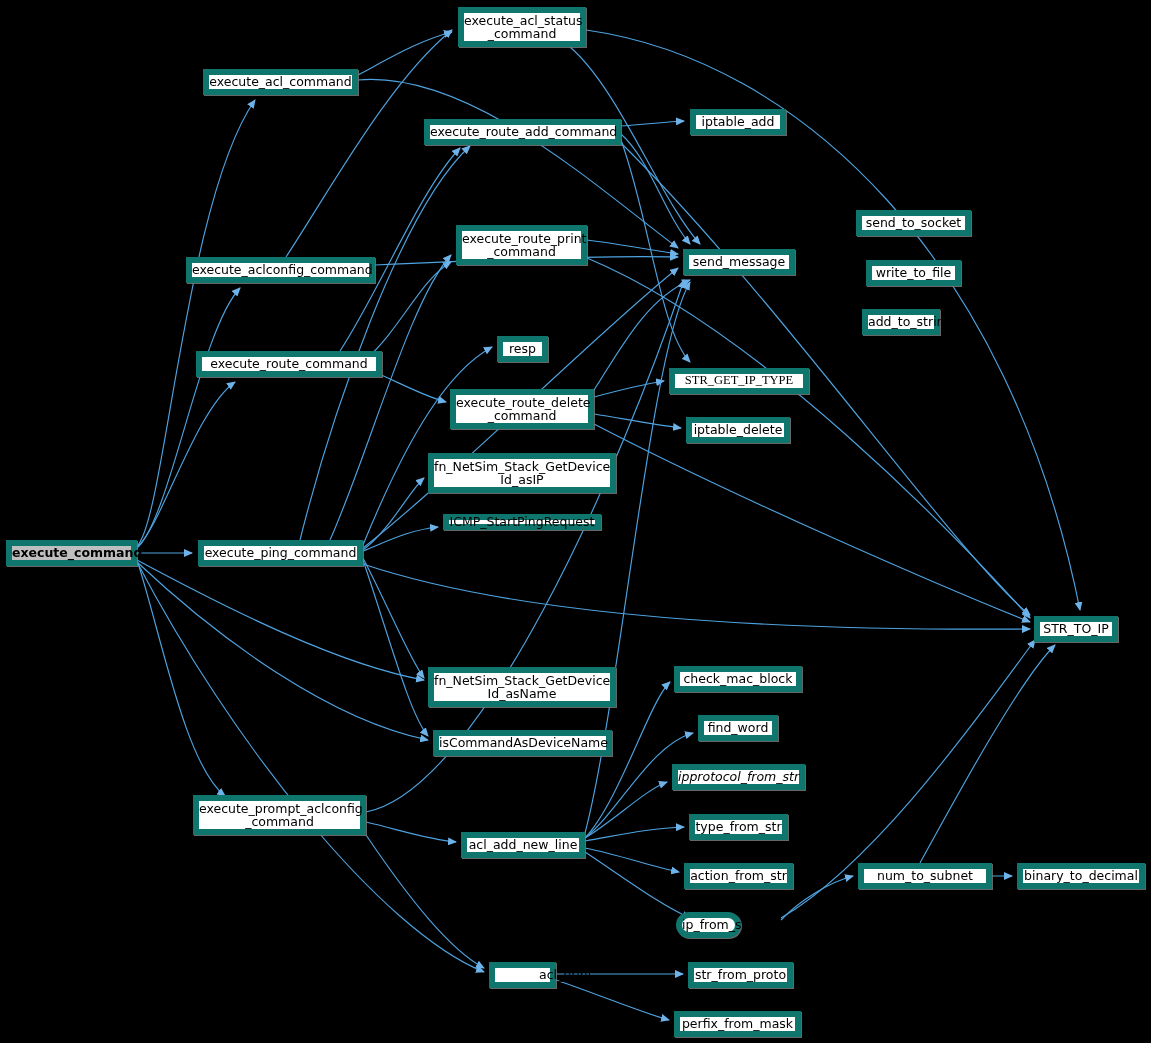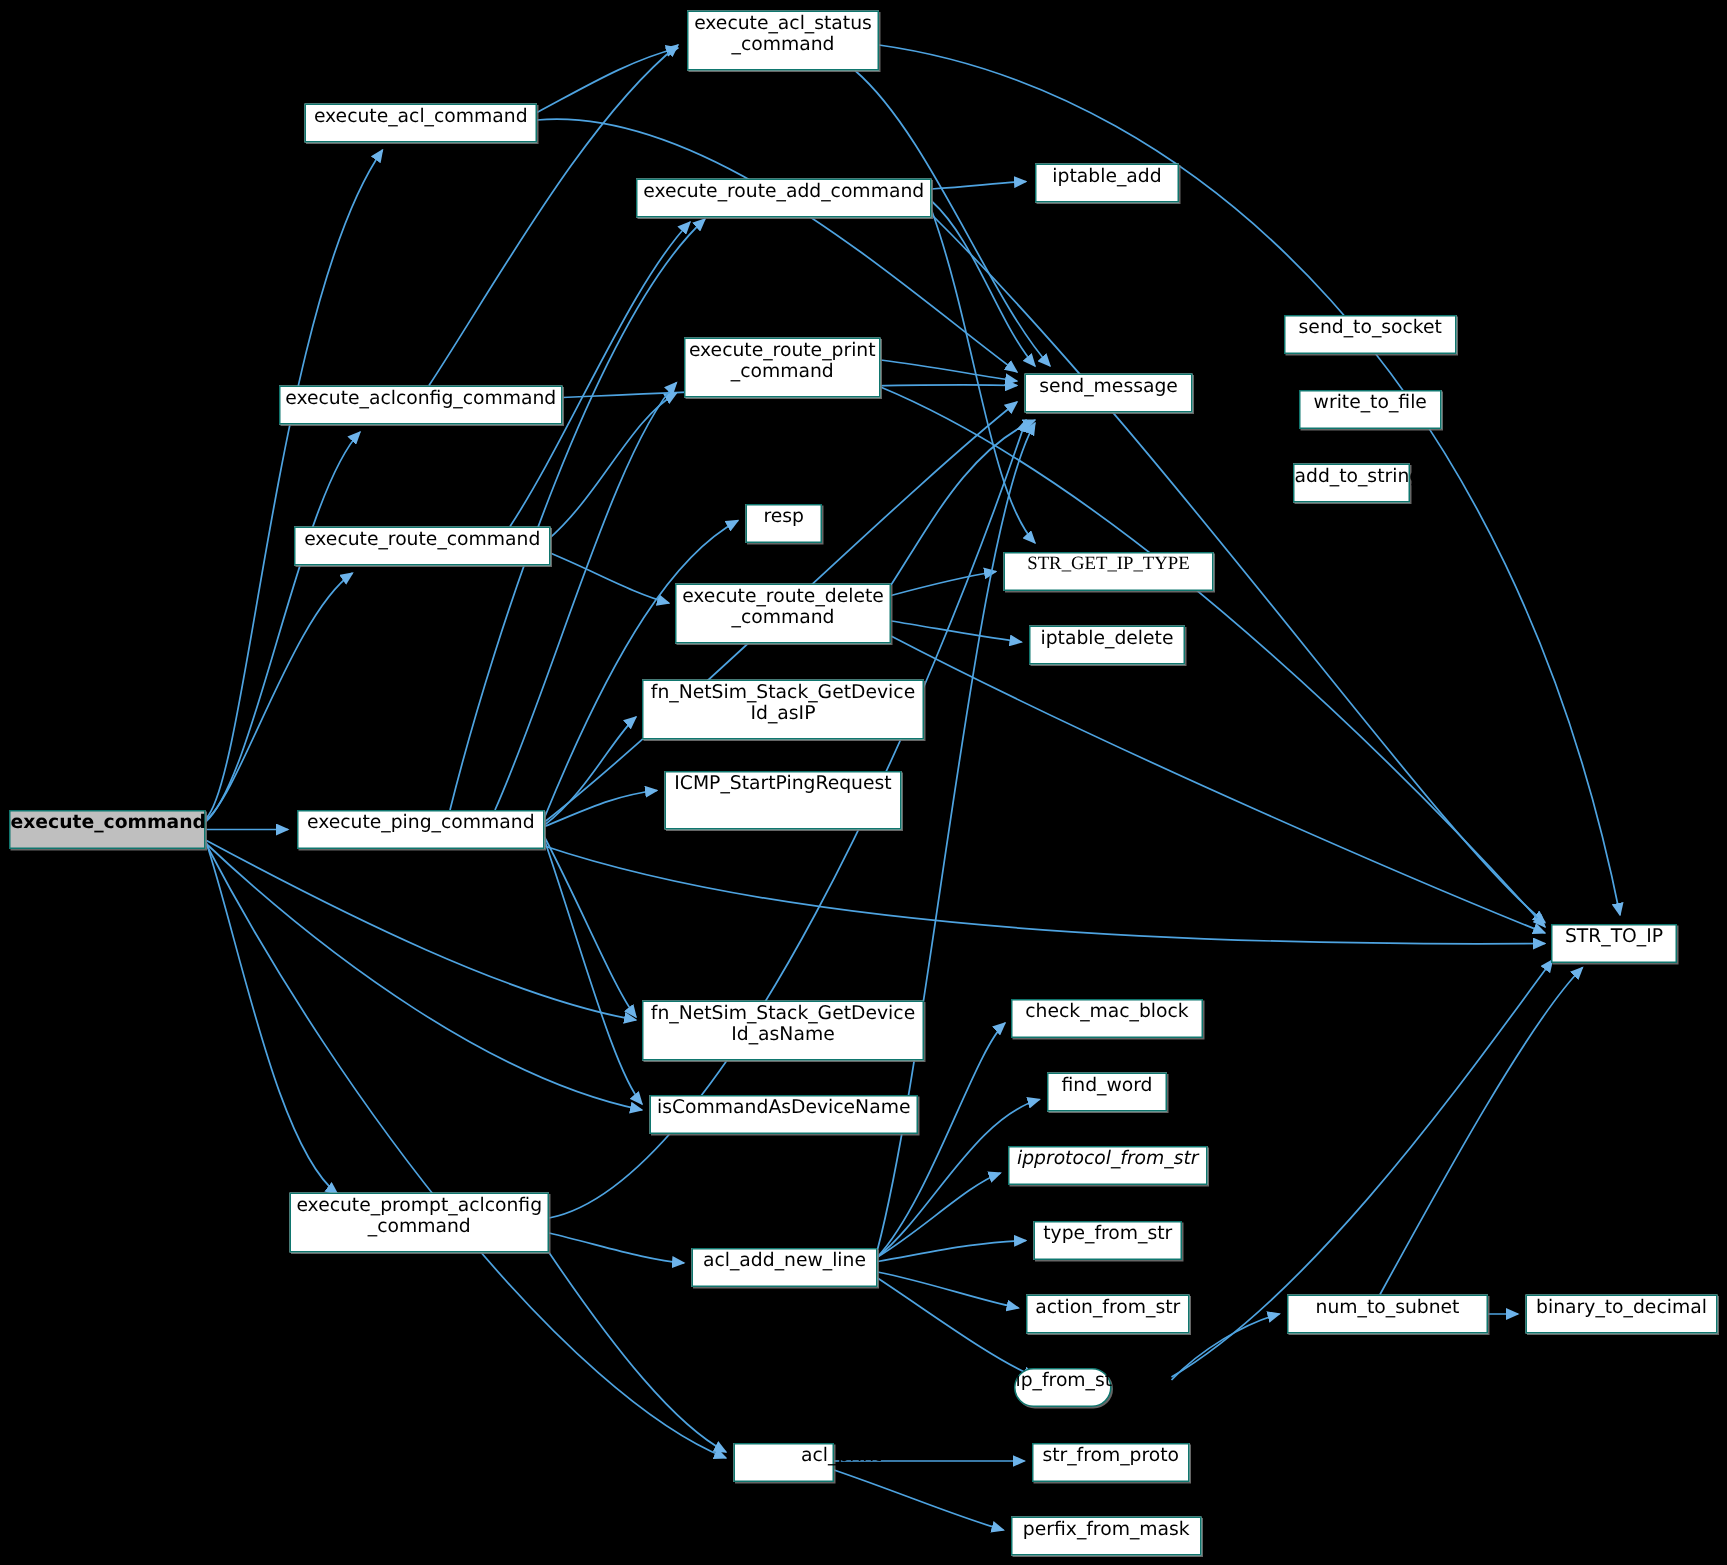--- a/index.html
+++ b/index.html
@@ -1,20 +1,20 @@
 <!DOCTYPE html>
 <html><head>
 <meta charset="utf-8">
 <style>
   html,body{margin:0;padding:0;background:#000;}
   #canvas{position:relative;width:1151px;height:1043px;background:#000;overflow:hidden;
           font-family:"DejaVu Sans","Liberation Sans",sans-serif;}
   svg#edges{position:absolute;left:0;top:0;width:1151px;height:1043px;}
-  .node{position:absolute;box-sizing:border-box;background:#ffffff;border:1px solid #0f766e;
-        color:#000000;display:flex;align-items:flex-start;justify-content:center;text-align:center;
+  .node{position:absolute;box-sizing:border-box;background:#ffffff;border:6px solid #0f766e;
+        color:#000000;display:flex;align-items:center;justify-content:center;text-align:center;
         font-size:12.5px;line-height:13.5px;letter-spacing:0px;
         box-shadow:1px 1px 0 rgba(120,120,120,0.85);white-space:pre-line;}
   .node.root{background:#bfbfbf;font-weight:bold;}
   .node span{display:block;width:100%;}
 </style>
 </head>
 <body>
 
 <div id="canvas">
   <svg id="edges" xmlns="http://www.w3.org/2000/svg">
@@ -85,29 +85,29 @@
 _command</span></div>
       <div class="node" style="left: 690px; top: 109px; width: 96px; height: 26px;"><span>iptable_add</span></div>
       <div class="node" style="left: 424px; top: 119px; width: 197px; height: 26px;"><span>execute_route_add_command</span></div>
       <div class="node" style="left: 186px; top: 257px; width: 189px; height: 26px;"><span>execute_aclconfig_command</span></div>
       <div class="node" style="left: 456px; top: 225px; width: 131px; height: 40px;"><span>execute_route_print
 _command</span></div>
       <div class="node" style="left: 683px; top: 249px; width: 112px; height: 26px;"><span>send_message</span></div>
       <div class="node" style="left: 856px; top: 210px; width: 115px; height: 26px;"><span>send_to_socket</span></div>
       <div class="node" style="left: 866px; top: 260px; width: 95px; height: 26px;"><span>write_to_file</span></div>
       <div class="node" style="left: 862px; top: 309px; width: 78px; height: 26px;"><span>add_to_string</span></div>
-      <div class="node" style="left: 196px; top: 351px; width: 171px; height: 26px;"><span>execute_route_command</span></div>
+      <div class="node" style="left: 196px; top: 351px; width: 186px; height: 26px;"><span>execute_route_command</span></div>
       <div class="node" style="left: 497px; top: 336px; width: 51px; height: 26px;"><span>resp</span></div>
       <div class="node" style="left: 669px; top: 368px; width: 140px; height: 26px; font-family: Liberation Serif, serif;"><span>STR_GET_IP_TYPE</span></div>
       <div class="node" style="left: 450px; top: 389px; width: 144px; height: 40px;"><span>execute_route_delete
 _command</span></div>
       <div class="node" style="left: 686px; top: 417px; width: 104px; height: 26px;"><span>iptable_delete</span></div>
       <div class="node" style="left: 428px; top: 453px; width: 188px; height: 40px;"><span>fn_NetSim_Stack_GetDevice
 Id_asIP</span></div>
-      <div class="node" style="left: 443px; top: 514px; width: 158px; height: 39px;"><span>ICMP_StartPingRequest</span></div>
+      <div class="node" style="left: 443px; top: 514px; width: 158px; height: 16px;"><span>ICMP_StartPingRequest</span></div>
       <div class="node" style="left: 198px; top: 540px; width: 165px; height: 26px;"><span>execute_ping_command</span></div>
       <div class="node" style="left: 1034px; top: 616px; width: 84px; height: 26px;"><span>STR_TO_IP</span></div>
       <div class="node" style="left: 674px; top: 666px; width: 128px; height: 26px;"><span>check_mac_block</span></div>
       <div class="node" style="left: 428px; top: 667px; width: 188px; height: 40px;"><span>fn_NetSim_Stack_GetDevice
 Id_asName</span></div>
       <div class="node" style="left: 698px; top: 715px; width: 80px; height: 26px;"><span>find_word</span></div>
       <div class="node" style="left: 433px; top: 730px; width: 179px; height: 26px;"><span>isCommandAsDeviceName</span></div>
       <div class="node" style="left: 672px; top: 764px; width: 133px; height: 26px; font-style: italic;"><span>ipprotocol_from_str</span></div>
       <div class="node" style="left: 193px; top: 795px; width: 173px; height: 40px;"><span>execute_prompt_aclconfig
 _command</span></div>

